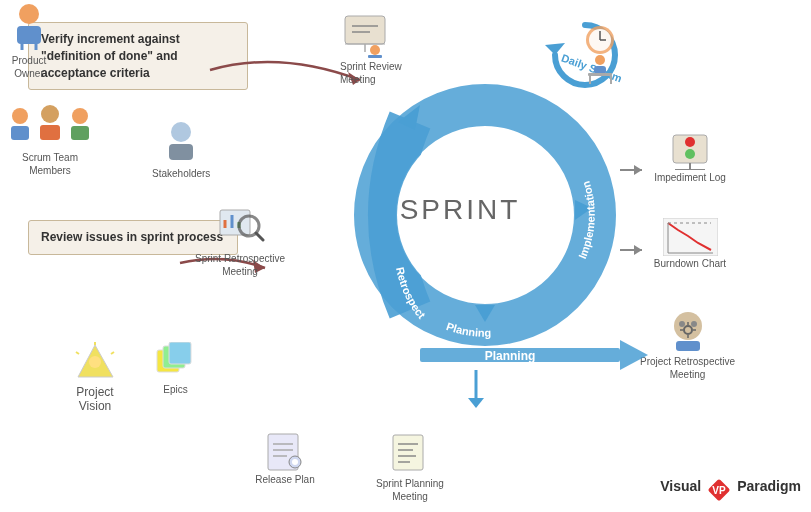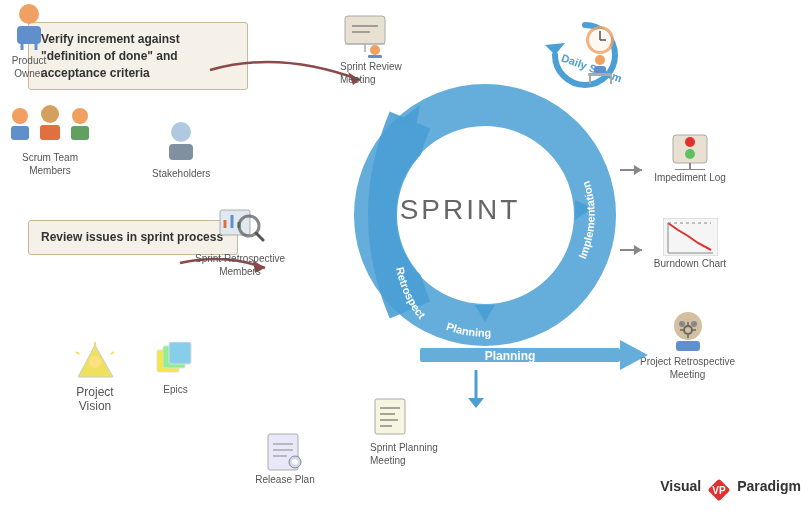--- a/index.html
+++ b/index.html
@@ -207,21 +207,21 @@
     <svg width="50" height="50" viewBox="0 0 50 50">
 
       <rect x="5" y="10" width="30" height="25" rx="2" fill="#e0e8f0" stroke="#aaa" stroke-width="1"></rect>
       <line x1="10" y1="28" x2="10" y2="20" stroke="#e07040" stroke-width="3"></line>
       <line x1="17" y1="28" x2="17" y2="15" stroke="#6090cc" stroke-width="3"></line>
       <line x1="24" y1="28" x2="24" y2="22" stroke="#60a060" stroke-width="3"></line>
       <circle cx="34" cy="26" r="10" fill="none" stroke="#555" stroke-width="3" opacity="0.7"></circle>
       <line x1="41" y1="33" x2="48" y2="40" stroke="#555" stroke-width="3" stroke-linecap="round"></line>
     </svg>
     <div style="white-space:pre; line-height:1.3; font-size:10px;">Sprint Retrospective
-Members</div>
+Meeting</div>
   </div>
 
   <div style="position:absolute; left:645px; top:130px; text-align:center; font-size:10px; color:#555; width:90px;">
     <svg width="50" height="40" viewBox="0 0 50 40">
 
       <rect x="8" y="5" width="34" height="28" rx="3" fill="#e8e0d0" stroke="#aaa" stroke-width="1"></rect>
       <circle cx="25" cy="12" r="5" fill="#e03030"></circle>
       <circle cx="25" cy="24" r="5" fill="#60c060"></circle>
       <line x1="25" y1="33" x2="25" y2="40" stroke="#888" stroke-width="2"></line>
       <line x1="10" y1="40" x2="40" y2="40" stroke="#888" stroke-width="2"></line>
@@ -310,21 +310,21 @@
       <line x1="10" y1="12" x2="30" y2="12" stroke="#aaa" stroke-width="1.5"></line>
       <line x1="10" y1="18" x2="30" y2="18" stroke="#aaa" stroke-width="1.5"></line>
       <line x1="10" y1="24" x2="24" y2="24" stroke="#aaa" stroke-width="1.5"></line>
 
       <circle cx="32" cy="30" r="6" fill="#d0d8f0" stroke="#888" stroke-width="1"></circle>
       <circle cx="32" cy="30" r="3" fill="white"></circle>
     </svg>
     <div>Release Plan</div>
   </div>
 
-  <div style="position:absolute; left:370px; top:394px; font-size:10px; color:#555; width:80px;">
+  <div style="position:absolute; left:370px; top:430px; text-align:center; font-size:10px; color:#555; width:80px;">
     <svg width="45" height="45" viewBox="0 0 45 45">
 
       <rect x="5" y="5" width="30" height="35" rx="2" fill="#f5f5e0" stroke="#aaa" stroke-width="1"></rect>
       <line x1="10" y1="14" x2="30" y2="14" stroke="#888" stroke-width="1.5"></line>
       <line x1="10" y1="20" x2="25" y2="20" stroke="#888" stroke-width="1.5"></line>
       <line x1="10" y1="26" x2="28" y2="26" stroke="#888" stroke-width="1.5"></line>
       <line x1="10" y1="32" x2="22" y2="32" stroke="#888" stroke-width="1.5"></line>
     </svg>
     <div style="white-space:pre; line-height:1.3; font-size:10px;">Sprint Planning
 Meeting</div>

